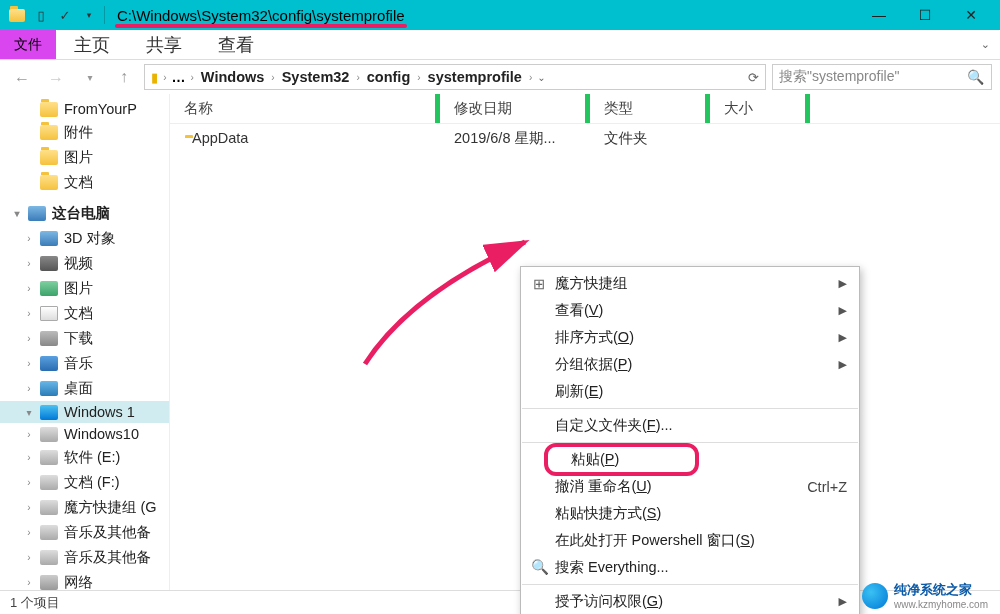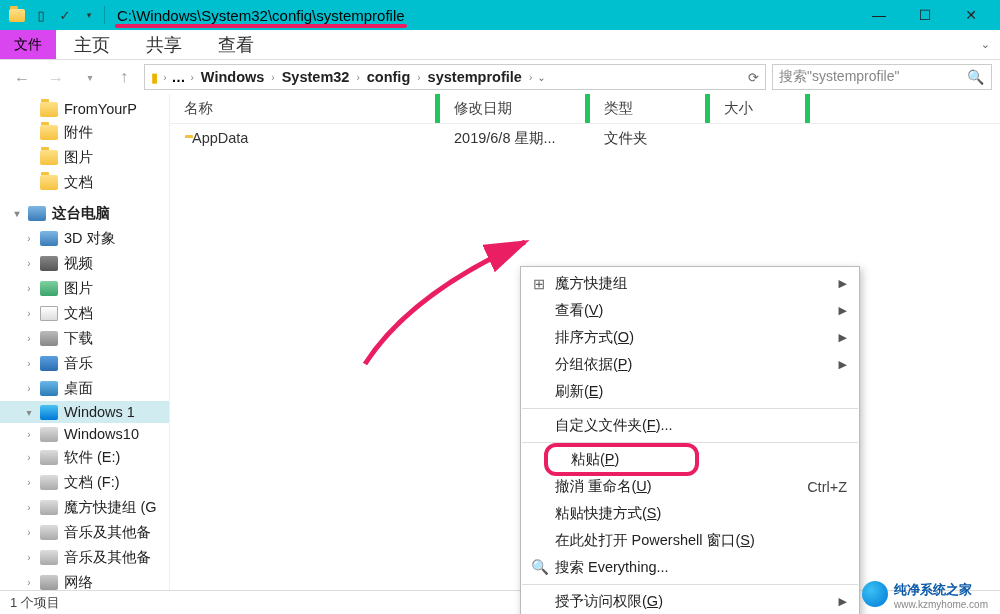--- a/index.html
+++ b/index.html
@@ -69,21 +69,21 @@
 .menu .hl { position: relative; margin-left: 16px; }
 .menu .hl::before { content:""; position:absolute; left:7px; right:160px; top:-3px; bottom:-3px; border:4px solid #E91E63; border-radius:12px; pointer-events:none; }
 
 
 .arrow { position: absolute; left: 180px; top: 140px; width: 200px; height: 140px; pointer-events: none; }
 
 
 .status { height: 24px; border-top: 1px solid #ddd; display: flex; align-items: center; padding: 0 10px; font-size: 13px; color: #444; }
 
 
-.wm { position: absolute; right: 12px; bottom: 4px; display: flex; align-items: flex-start; gap: 6px; font-size: 13px; color: #0a5aa8; }
+.wm { position: absolute; right: 12px; bottom: 4px; display: flex; align-items: center; gap: 6px; font-size: 13px; color: #0a5aa8; }
 .wm .logo { width: 26px; height: 26px; border-radius: 50%; background: radial-gradient(circle at 35% 35%, #3ac1f3, #0078d7); position: relative; }
 .wm .sub { font-size: 10px; color: #888; display:block; }
 
 u { text-decoration: underline; }
 </style>
 </head>
 <body>
 
 <div class="titlebar">
   <div class="qat">

